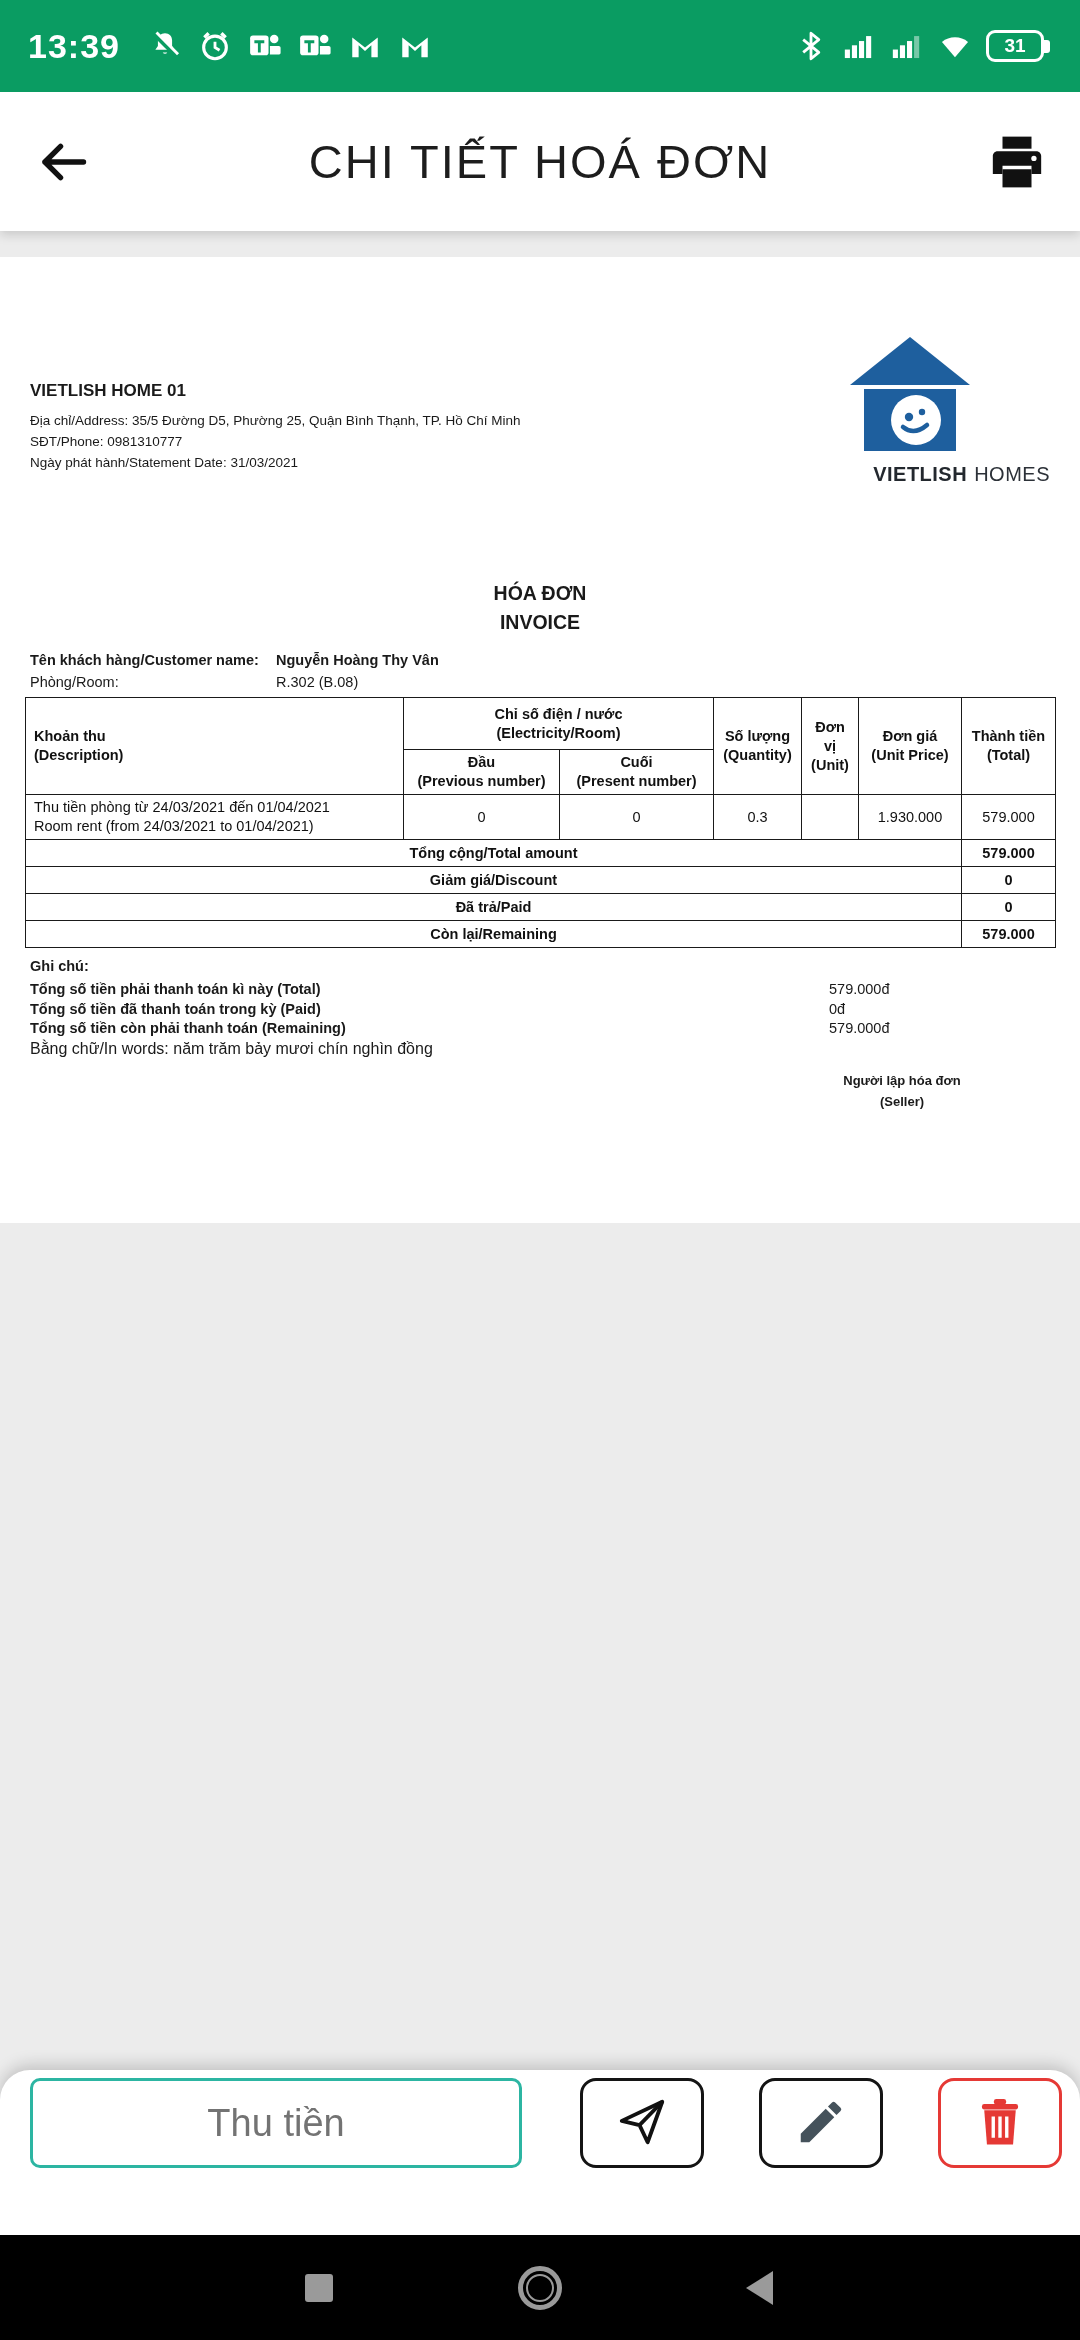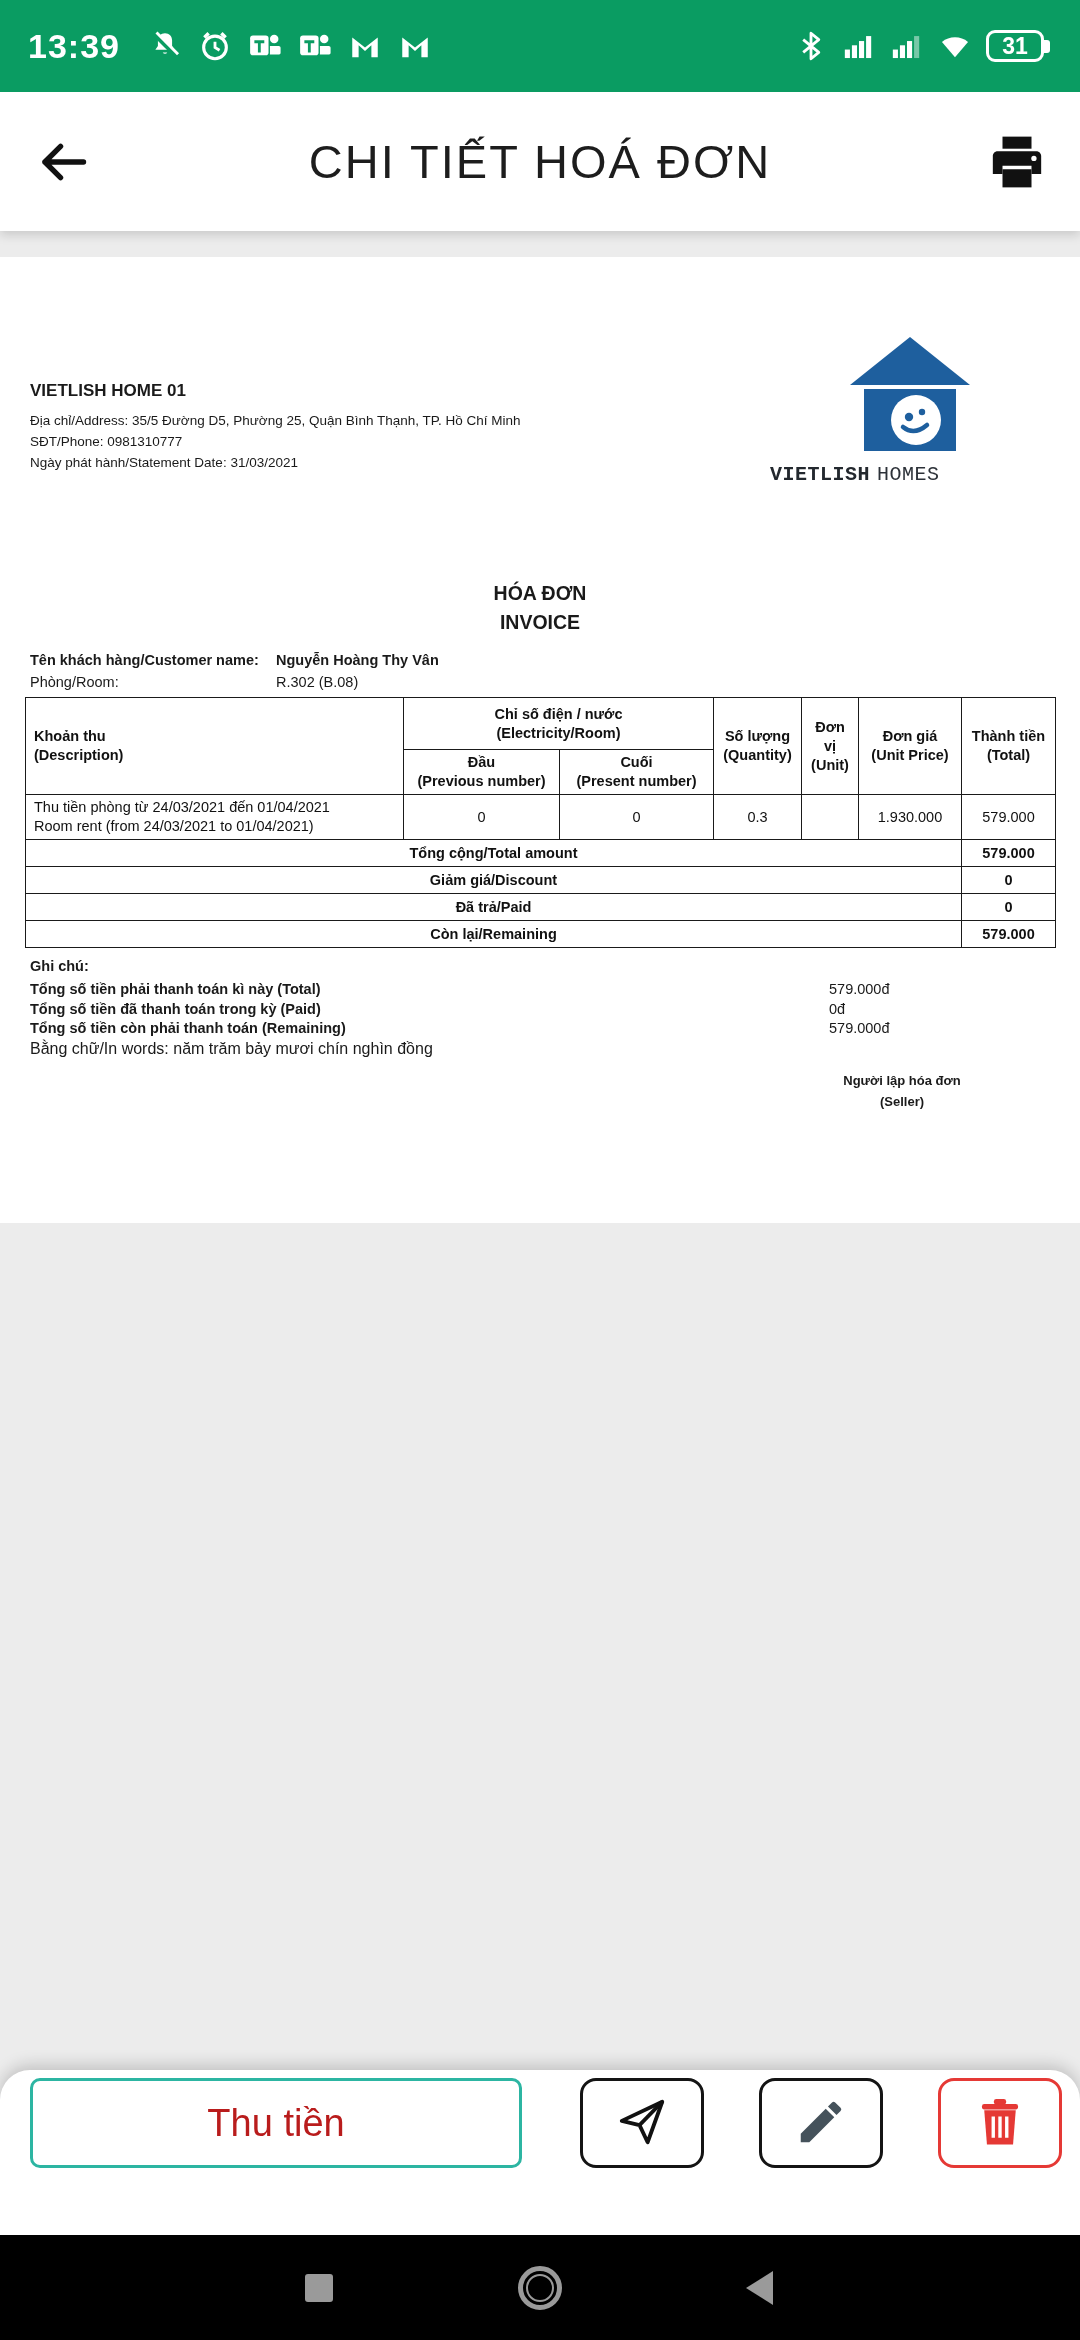--- a/index.html
+++ b/index.html
@@ -9,21 +9,21 @@
 
   
   .status-bar { position:absolute; top:0; left:0; right:0; height:92px; background:#0a9c62;
     display:flex; align-items:center; padding:0 28px; color:#fff; z-index:40; }
   .sb-left { display:flex; align-items:center; gap:16px; }
   .sb-time { font-size:34px; font-weight:700; letter-spacing:1px; margin-right:12px; }
   .sb-icon { width:34px; height:34px; display:block; }
   .sb-icon svg { width:100%; height:100%; display:block; }
   .sb-right { margin-left:auto; display:flex; align-items:center; gap:14px; }
   .battery { width:58px; height:32px; border:3px solid #fff; border-radius:9px; display:flex;
-    align-items:center; justify-content:center; font-size:23px; font-weight:700; position:relative; margin-right:8px; }
+    align-items:center; justify-content:center; font-size:19px; font-weight:700; position:relative; margin-right:8px; }
   .battery:after { content:""; position:absolute; right:-9px; top:7px; width:6px; height:13px;
     background:#fff; border-radius:0 3px 3px 0; }
 
   
   .app-bar { position:absolute; top:92px; left:0; right:0; height:139px; background:#fff;
     display:flex; align-items:center; padding:0 34px; z-index:30; box-shadow:0 4px 10px rgba(0,0,0,0.15); }
   .back-btn { width:58px; height:58px; background:none; border:none; cursor:pointer; z-index:2; }
   .back-btn svg { width:100%; height:100%; }
   .app-title { position:absolute; left:0; right:0; text-align:center; font-size:47px;
     color:#1d1d1d; letter-spacing:2px; font-weight:400; pointer-events:none; }
@@ -31,21 +31,21 @@
   .print-btn svg { width:100%; height:100%; }
 
   
   .scroll-area { position:absolute; top:231px; left:0; right:0; bottom:0; background:#ececec; }
   .invoice-card { position:relative; margin-top:26px; width:1080px; height:966px; background:#fff; }
 
   .company { position:absolute; left:30px; top:124px; }
   .company-name { font-size:17px; font-weight:700; margin-bottom:9px; }
   .company-line { font-size:13.5px; line-height:21px; }
 
-  .logo { position:absolute; right:30px; top:78px; width:280px; text-align:left;font-family:Liberation Mono, monospace; }
+  .logo { position:absolute; right:30px; top:78px; width:280px; text-align:right; }
   .logo-house { width:124px; height:120px; margin:0 auto; }
   .logo-text { margin-top:8px; font-size:20px; letter-spacing:0.5px; white-space:nowrap; }
   .logo-text .b1 { font-weight:800; color:#23282e; }
   .logo-text .b2 { font-weight:400; color:#2c3138; margin-left:7px; }
 
   .doc-title { position:absolute; top:322px; left:0; right:0; text-align:center;
     font-weight:700; font-size:19.5px; line-height:29px; }
 
   .cust-row { position:absolute; left:30px; font-size:14.5px; line-height:20px; width:700px; }
   .cust-row .cust-value { position:absolute; left:246px; top:0; white-space:nowrap; }
@@ -68,21 +68,21 @@
   .note-value { position:absolute; left:799px; top:0; }
   .in-words { line-height:19.5px; font-size:16px; }
 
   .seller { position:absolute; top:813px; left:752px; width:300px; text-align:center;
     font-size:13px; font-weight:700; line-height:21px; }
 
   
   .bottom-bar { position:absolute; left:0; right:0; top:2070px; height:165px; background:#fff;
     border-radius:30px 30px 0 0; box-shadow:0 -5px 16px rgba(0,0,0,0.18); z-index:35; }
   .collect-btn { position:absolute; left:30px; top:8px; width:492px; height:90px;
-    border:3.5px solid #2cb5a2; border-radius:10px; background:#fff; color:#b91c1c;
+    border:3.5px solid #2cb5a2; border-radius:10px; background:#fff; color:#737373;
     font-size:38px; font-family:"Liberation Sans", sans-serif; display:flex; align-items:center;
     justify-content:center; cursor:pointer; }
   .icon-btn { position:absolute; top:8px; width:124px; height:90px; border:3.5px solid #141414;
     border-radius:16px; background:#fff; display:flex; align-items:center; justify-content:center; cursor:pointer; }
   .icon-btn svg { width:54px; height:54px; }
   .send-btn { left:580px; }
   .edit-btn { left:759px; }
   .delete-btn { left:938px; border-color:#e53935; }
 
   

